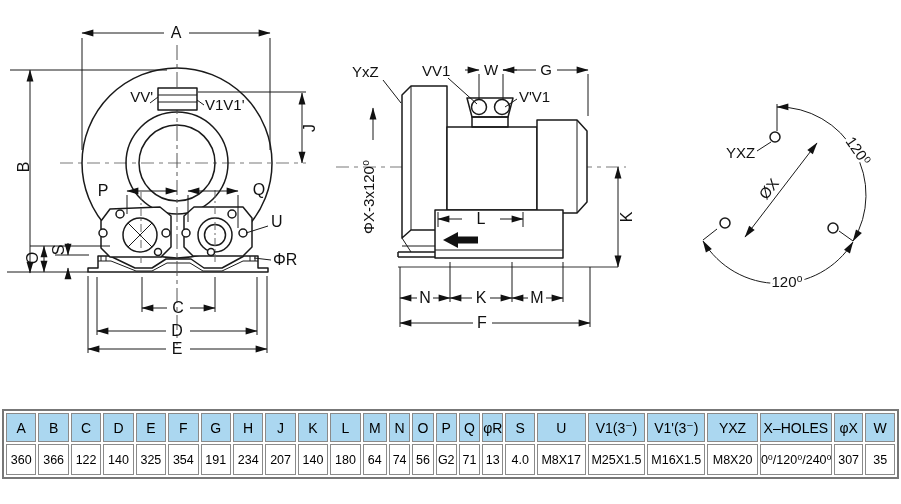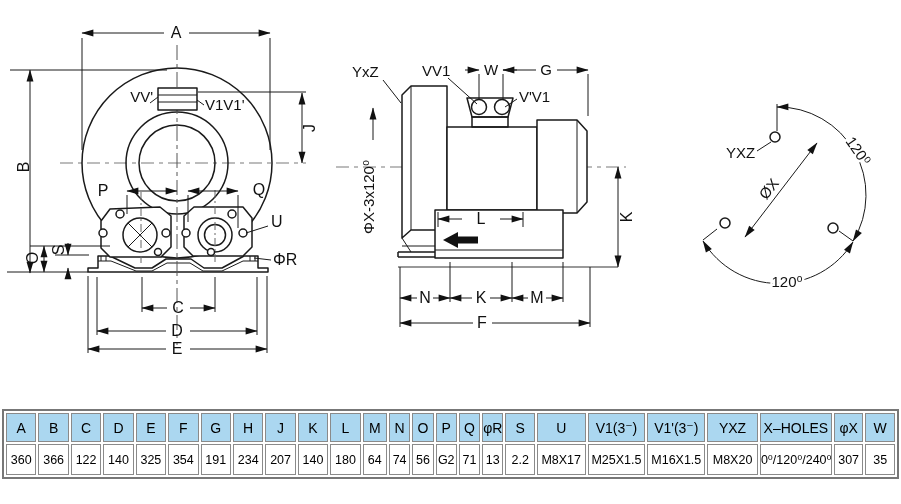--- a/index.html
+++ b/index.html
@@ -323,21 +323,21 @@
     <td>234</td>
     <td>207</td>
     <td>140</td>
     <td>180</td>
     <td>64</td>
     <td>74</td>
     <td>56</td>
     <td>G2</td>
     <td>71</td>
     <td>13</td>
-    <td>2.2</td>
+    <td>4.0</td>
     <td>M8X17</td>
     <td>M25X1.5</td>
     <td>M16X1.5</td>
     <td>M8X20</td>
     <td>0⁰/120⁰/240⁰</td>
     <td>307</td>
     <td>35</td>
   </tr>
 </tbody>
   </table>

